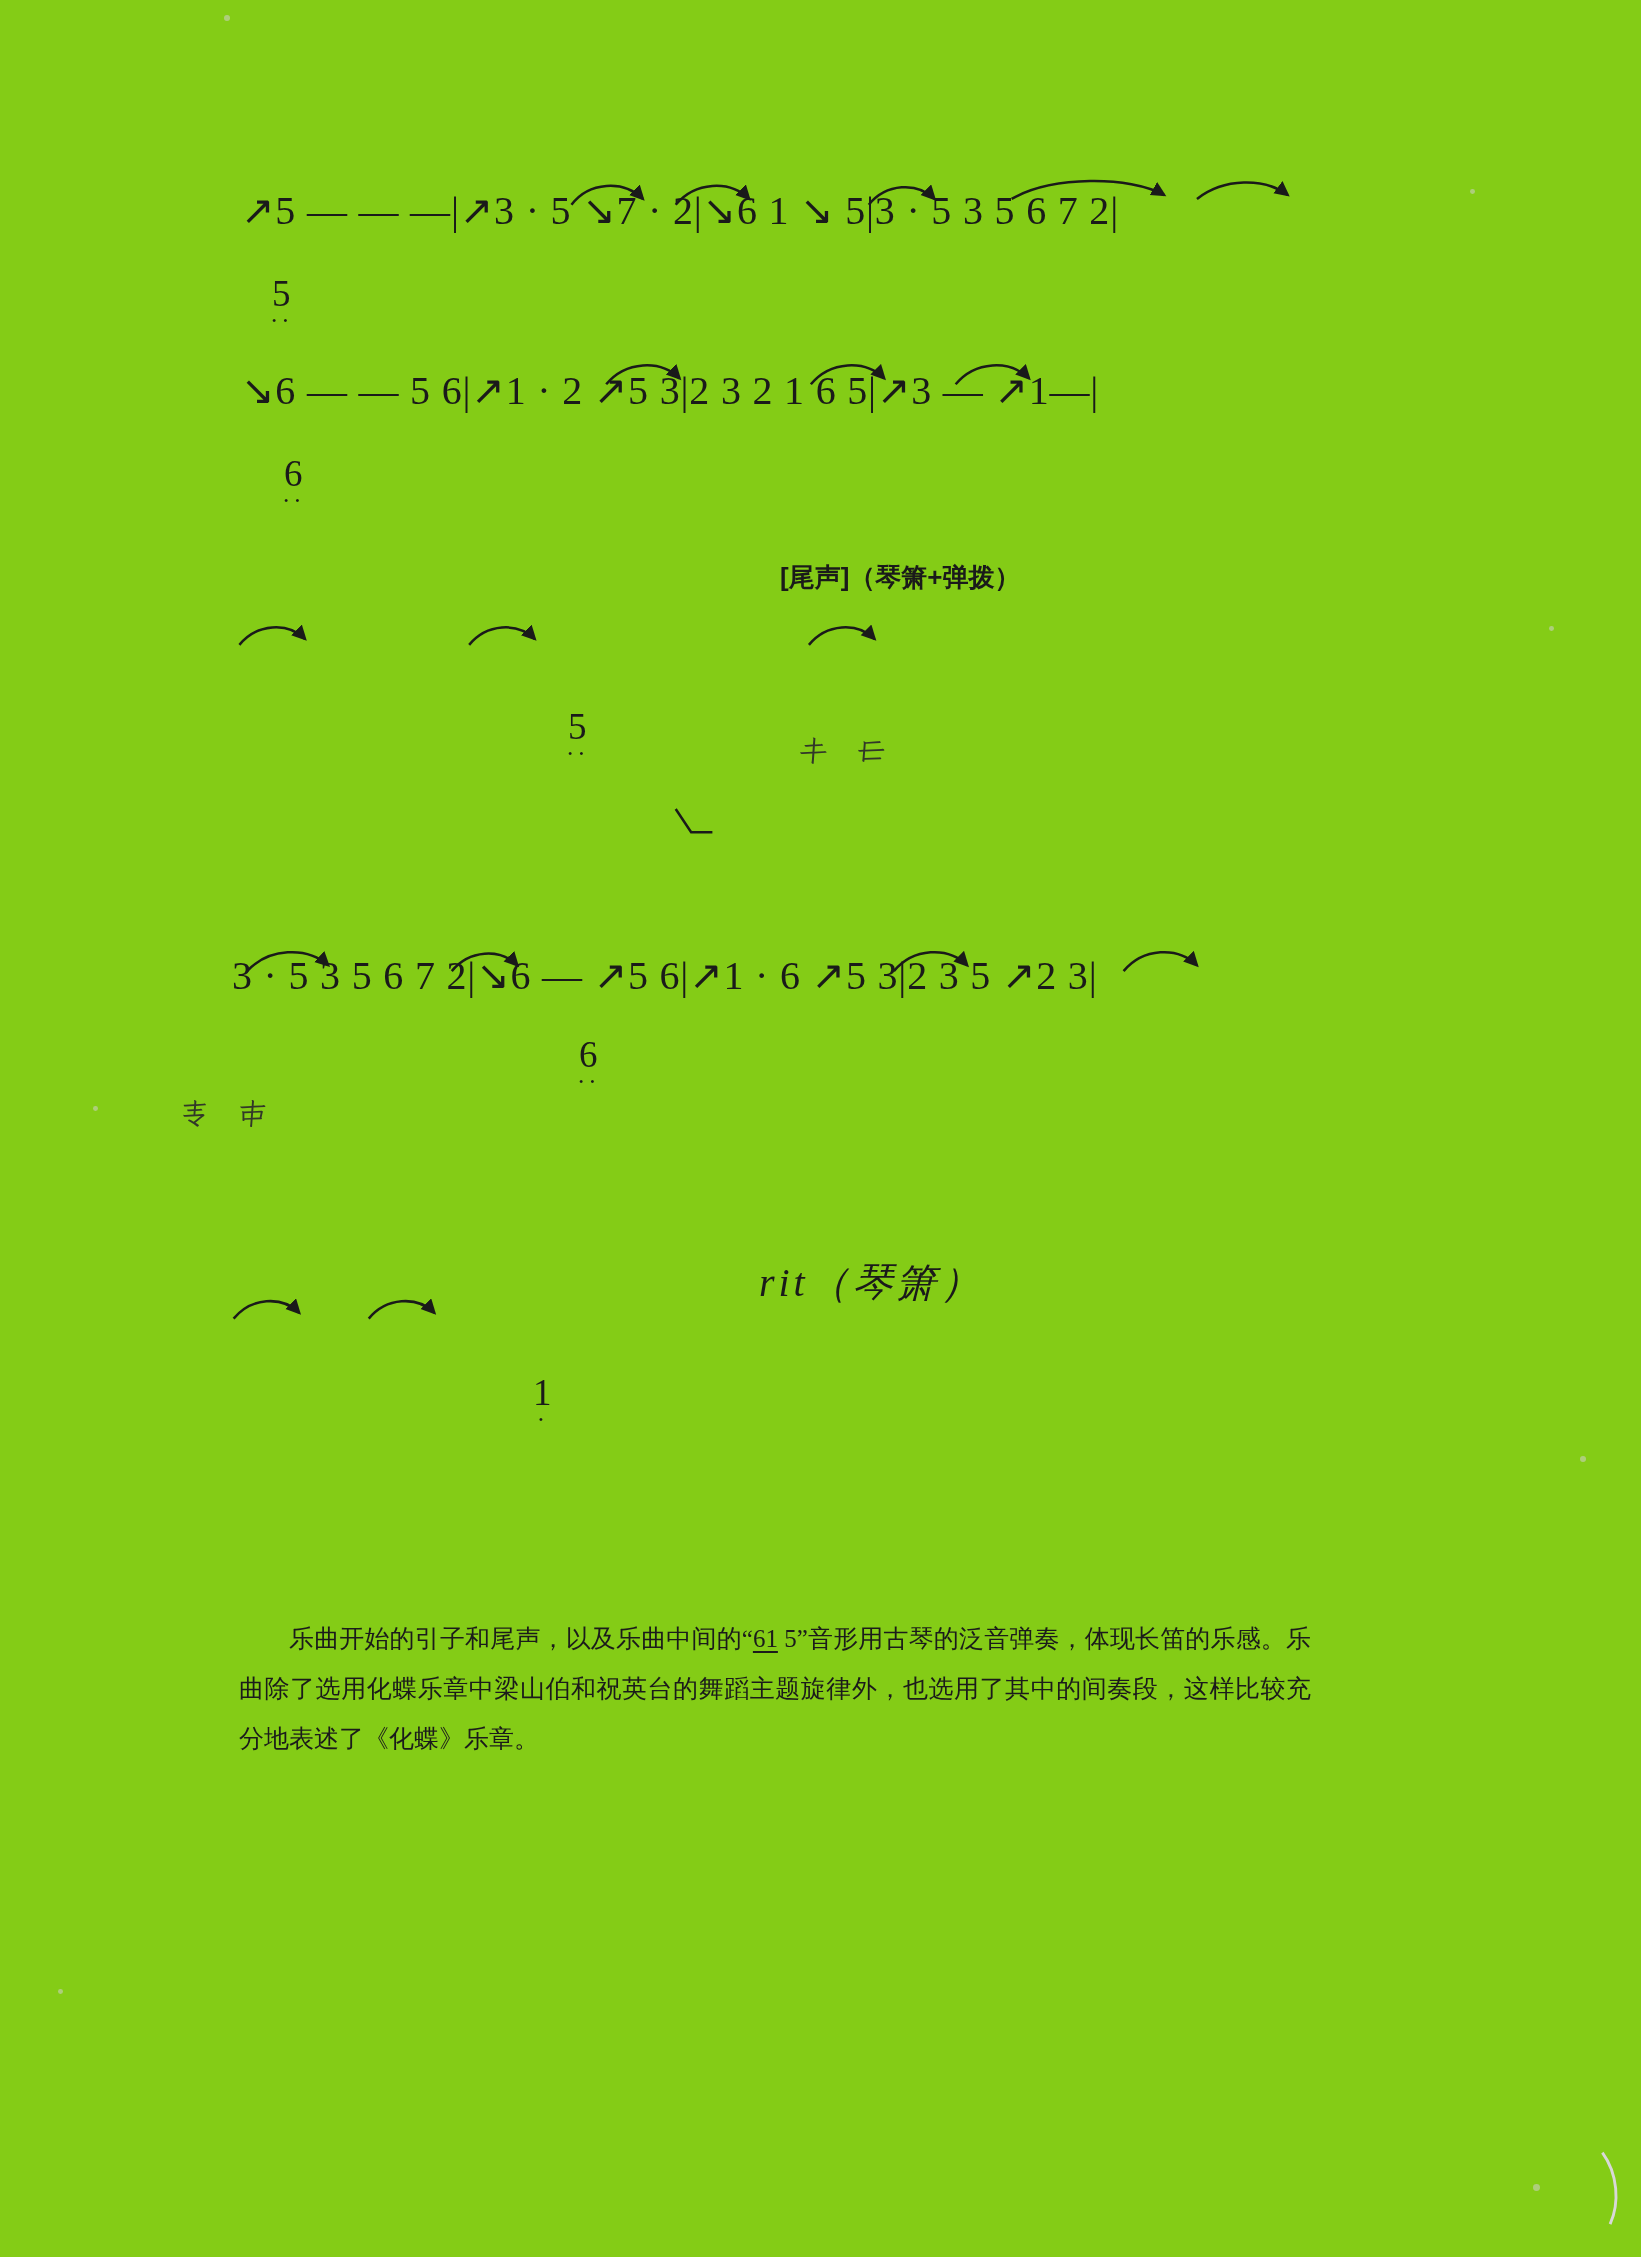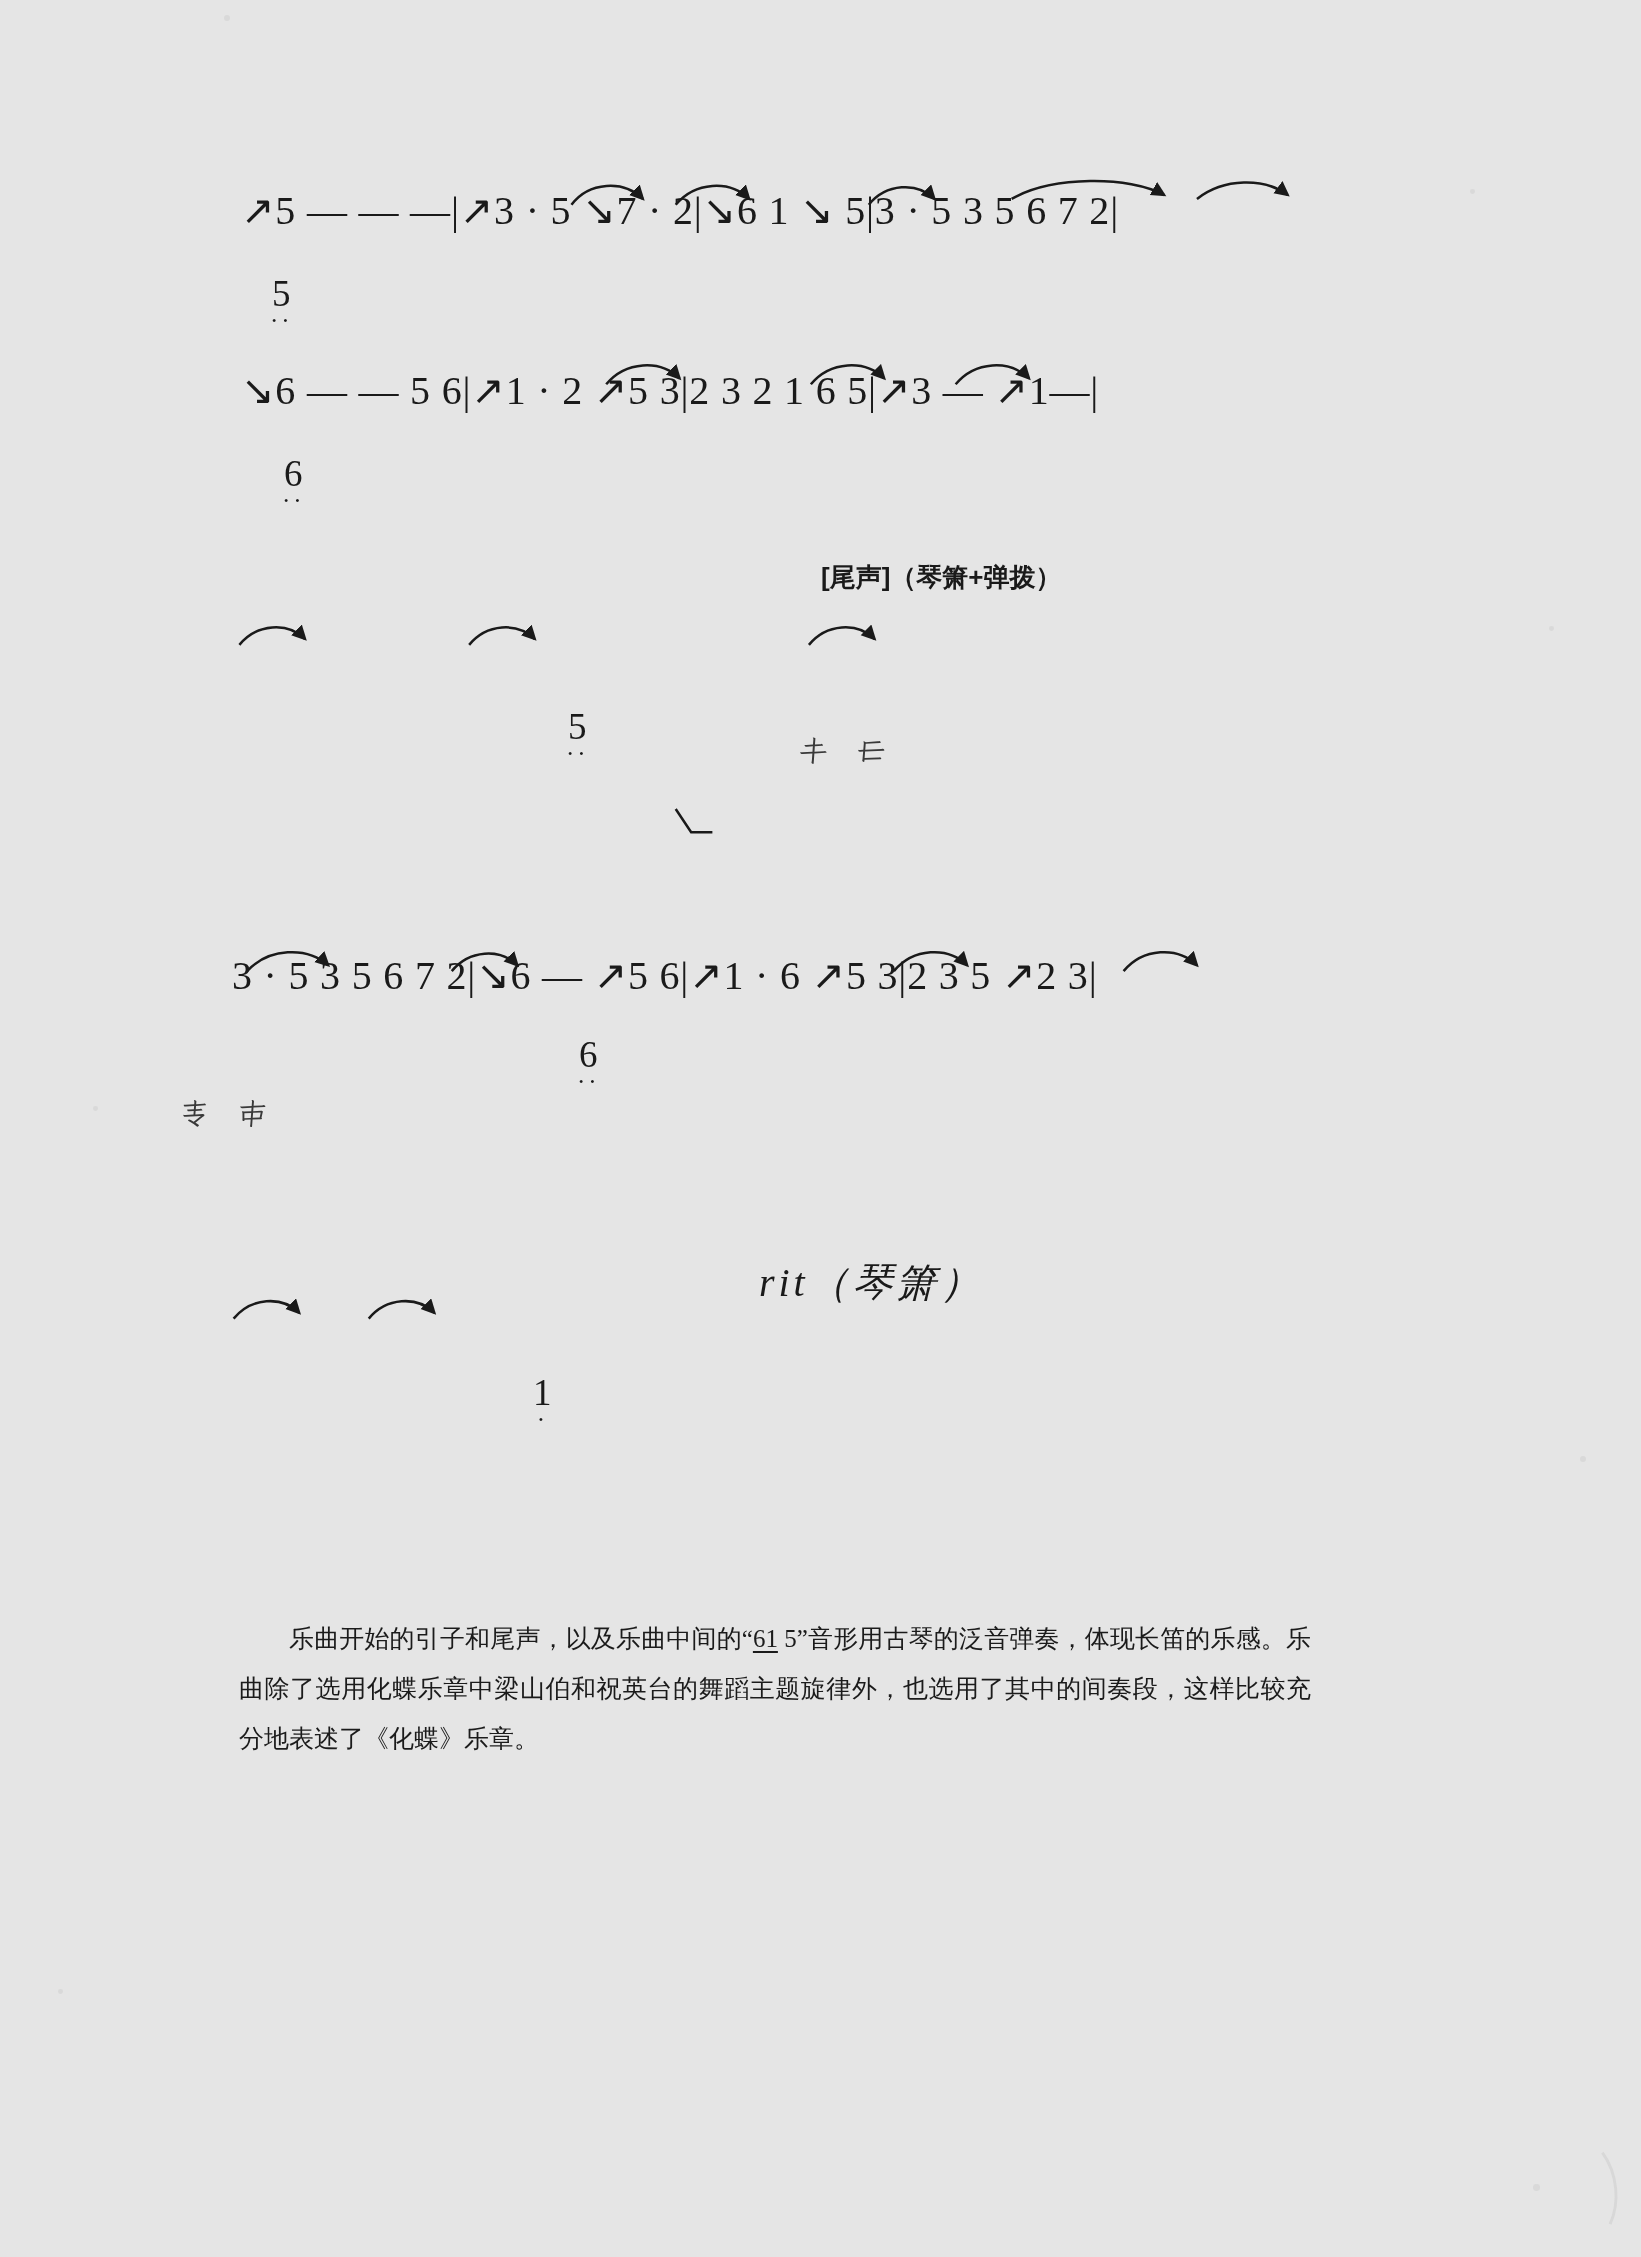--- a/index.html
+++ b/index.html
@@ -11,21 +11,21 @@
     width: 1641px;
     height: 2257px;
     position: relative;
     font-family: "Liberation Serif", serif;
     color: #1a1a1a;
     overflow: hidden;
   }
   .page {
     position: absolute;
     inset: 0;
-    background: #e5e5e5;
+    background: #84cc16;
   }
   
   .speck {
     position: absolute;
     background: #cfcfcf;
     border-radius: 50%;
     opacity: .55;
   }
 
   
@@ -53,21 +53,20 @@
     font-size: 25px;
     line-height: .45;
     letter-spacing: 2.9px;
   }
 
   .marker {
     position: absolute;
     font-family: "Liberation Sans", sans-serif;
     font-size: 26px;
     font-weight: 600;
-    margin-left: 41px;
   }
   .rit {
     position: absolute;
     font-family: "Liberation Serif", serif;
     font-style: italic;
     font-size: 40px;
     letter-spacing: 3.9px;
   }
 
   

